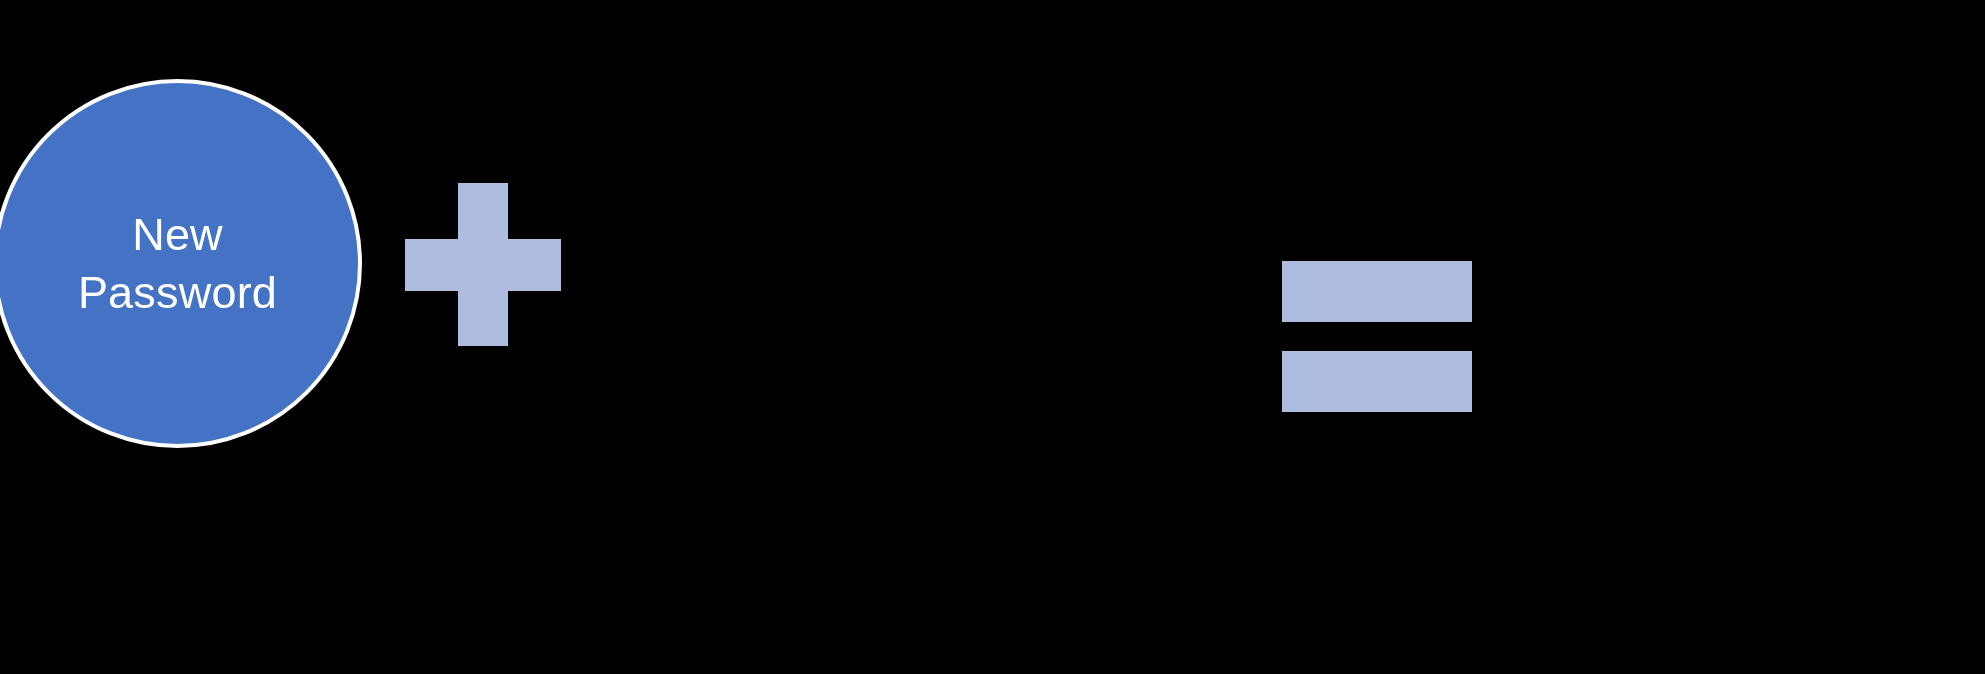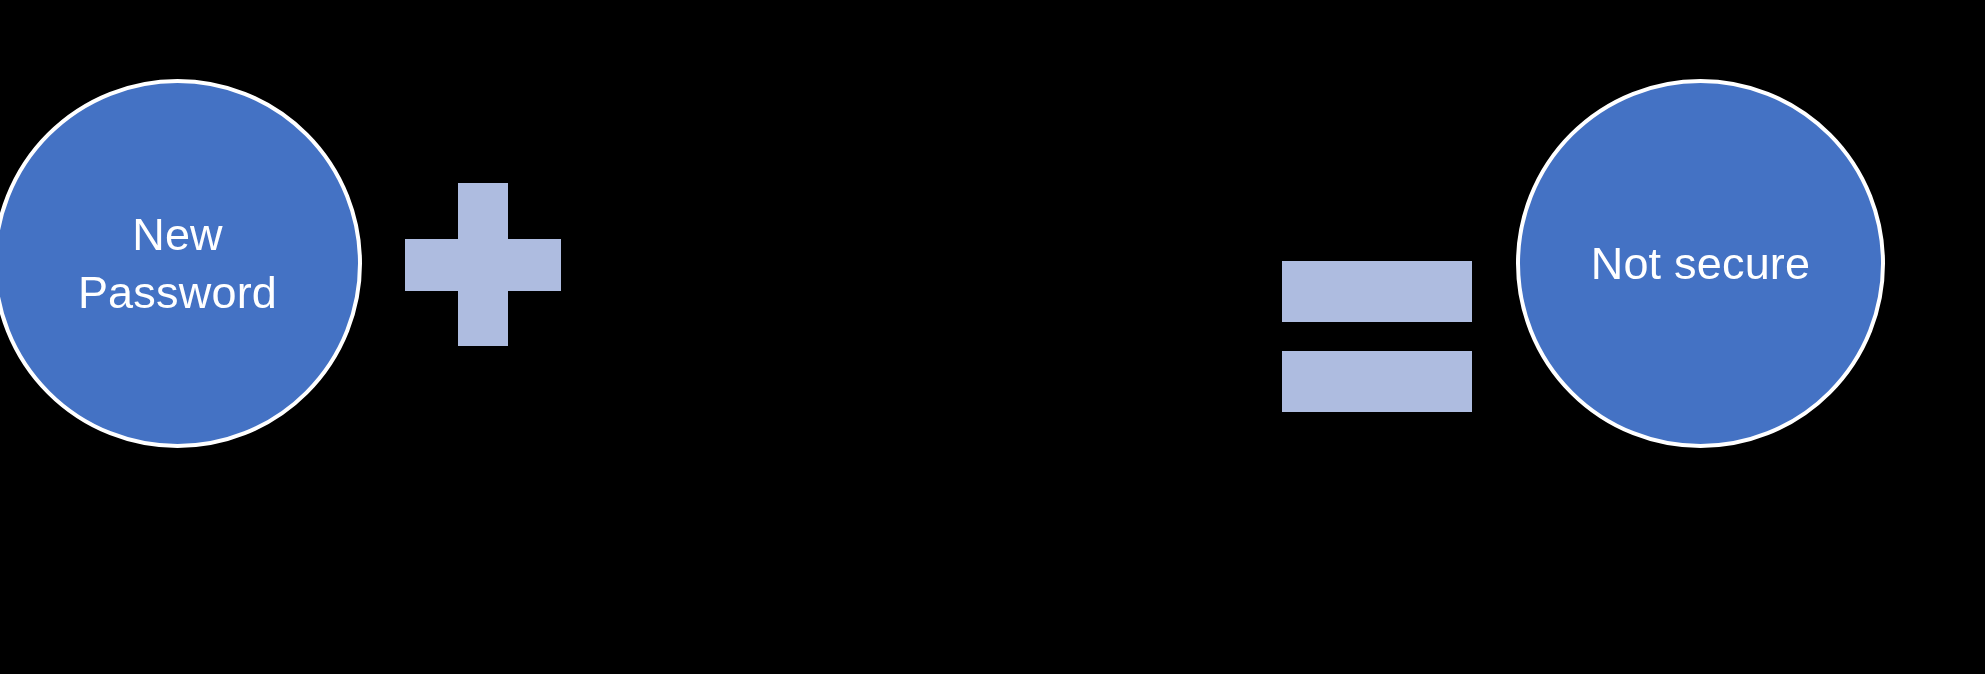--- a/index.html
+++ b/index.html
@@ -118,17 +118,14 @@
     <span class="bar-v"></span>
     <span class="bar-h"></span>
   </div>
 
 
   <div id="op-equals">
     <span class="bar bar-top"></span>
     <span class="bar bar-bottom"></span>
   </div>
 
-  <div class="node" id="node-not-secure">
-    <span class="node-label">Not secure</span>
-  </div>
 
 </div>
 
 </body></html>

